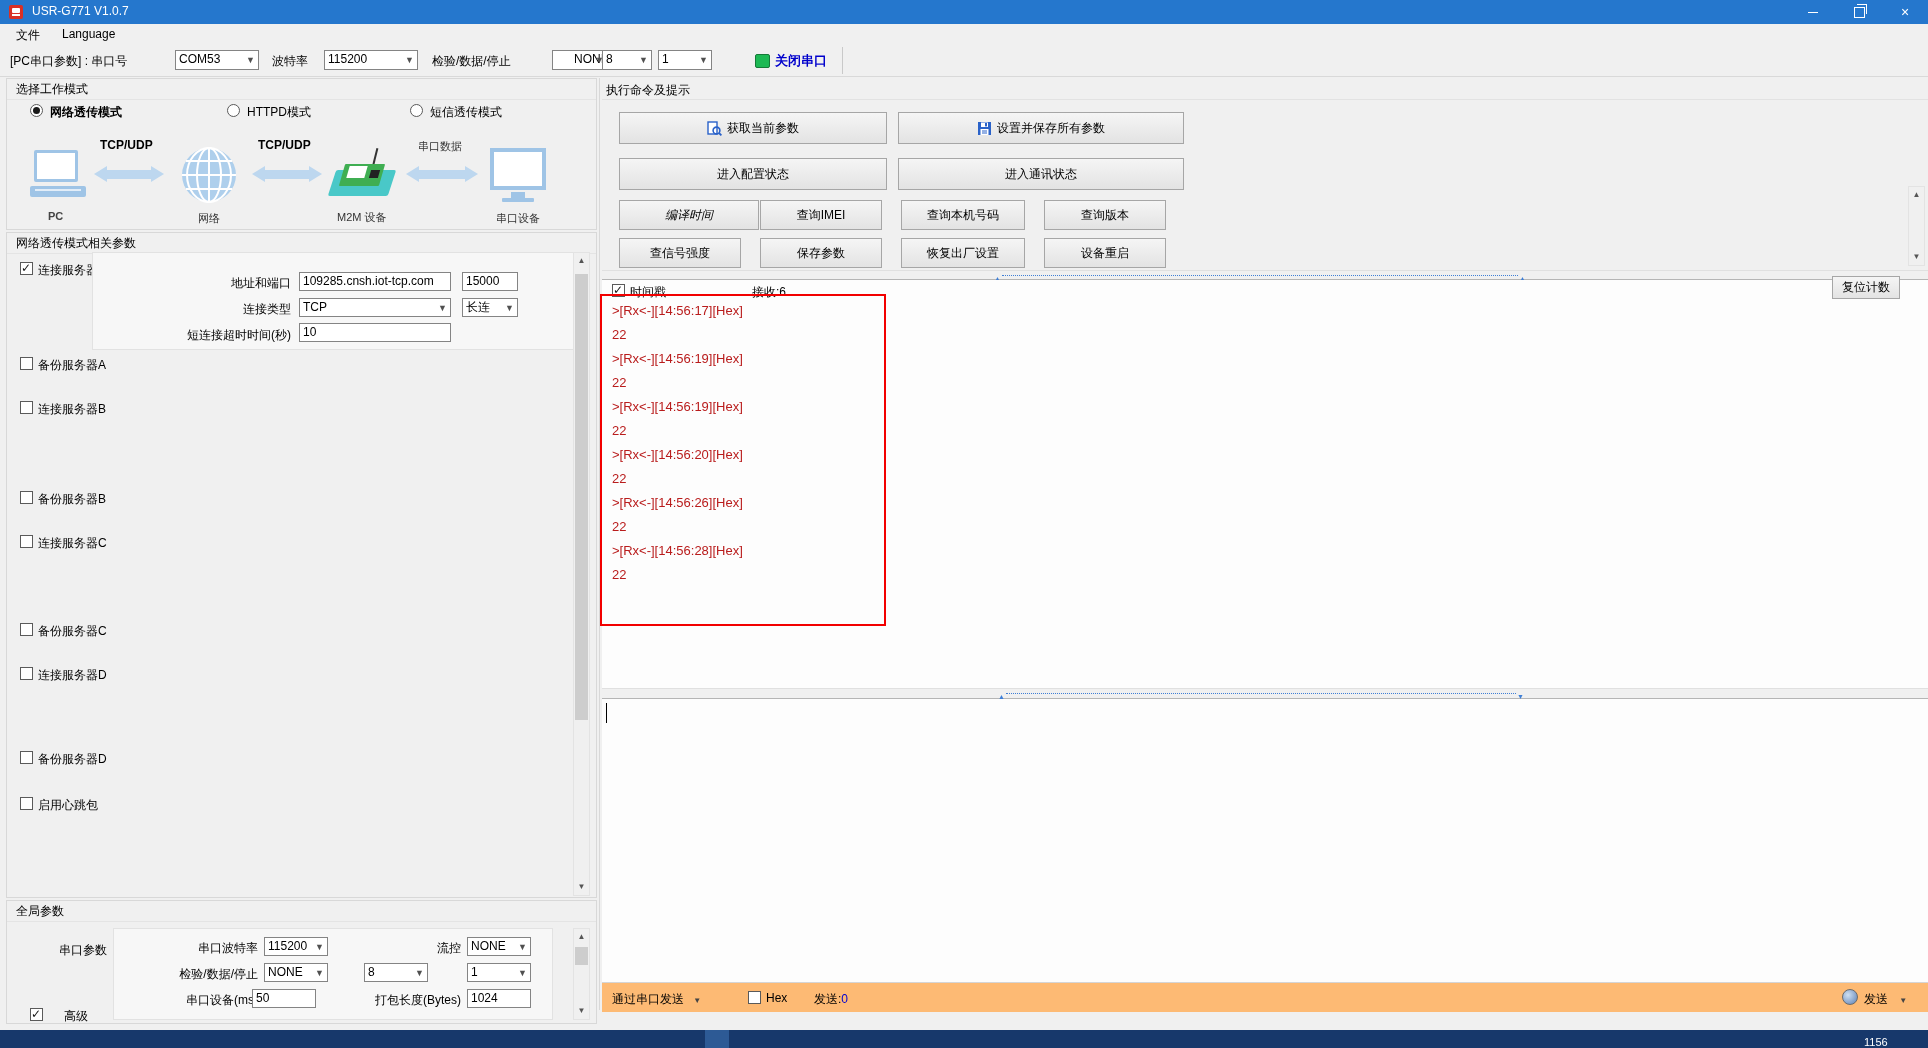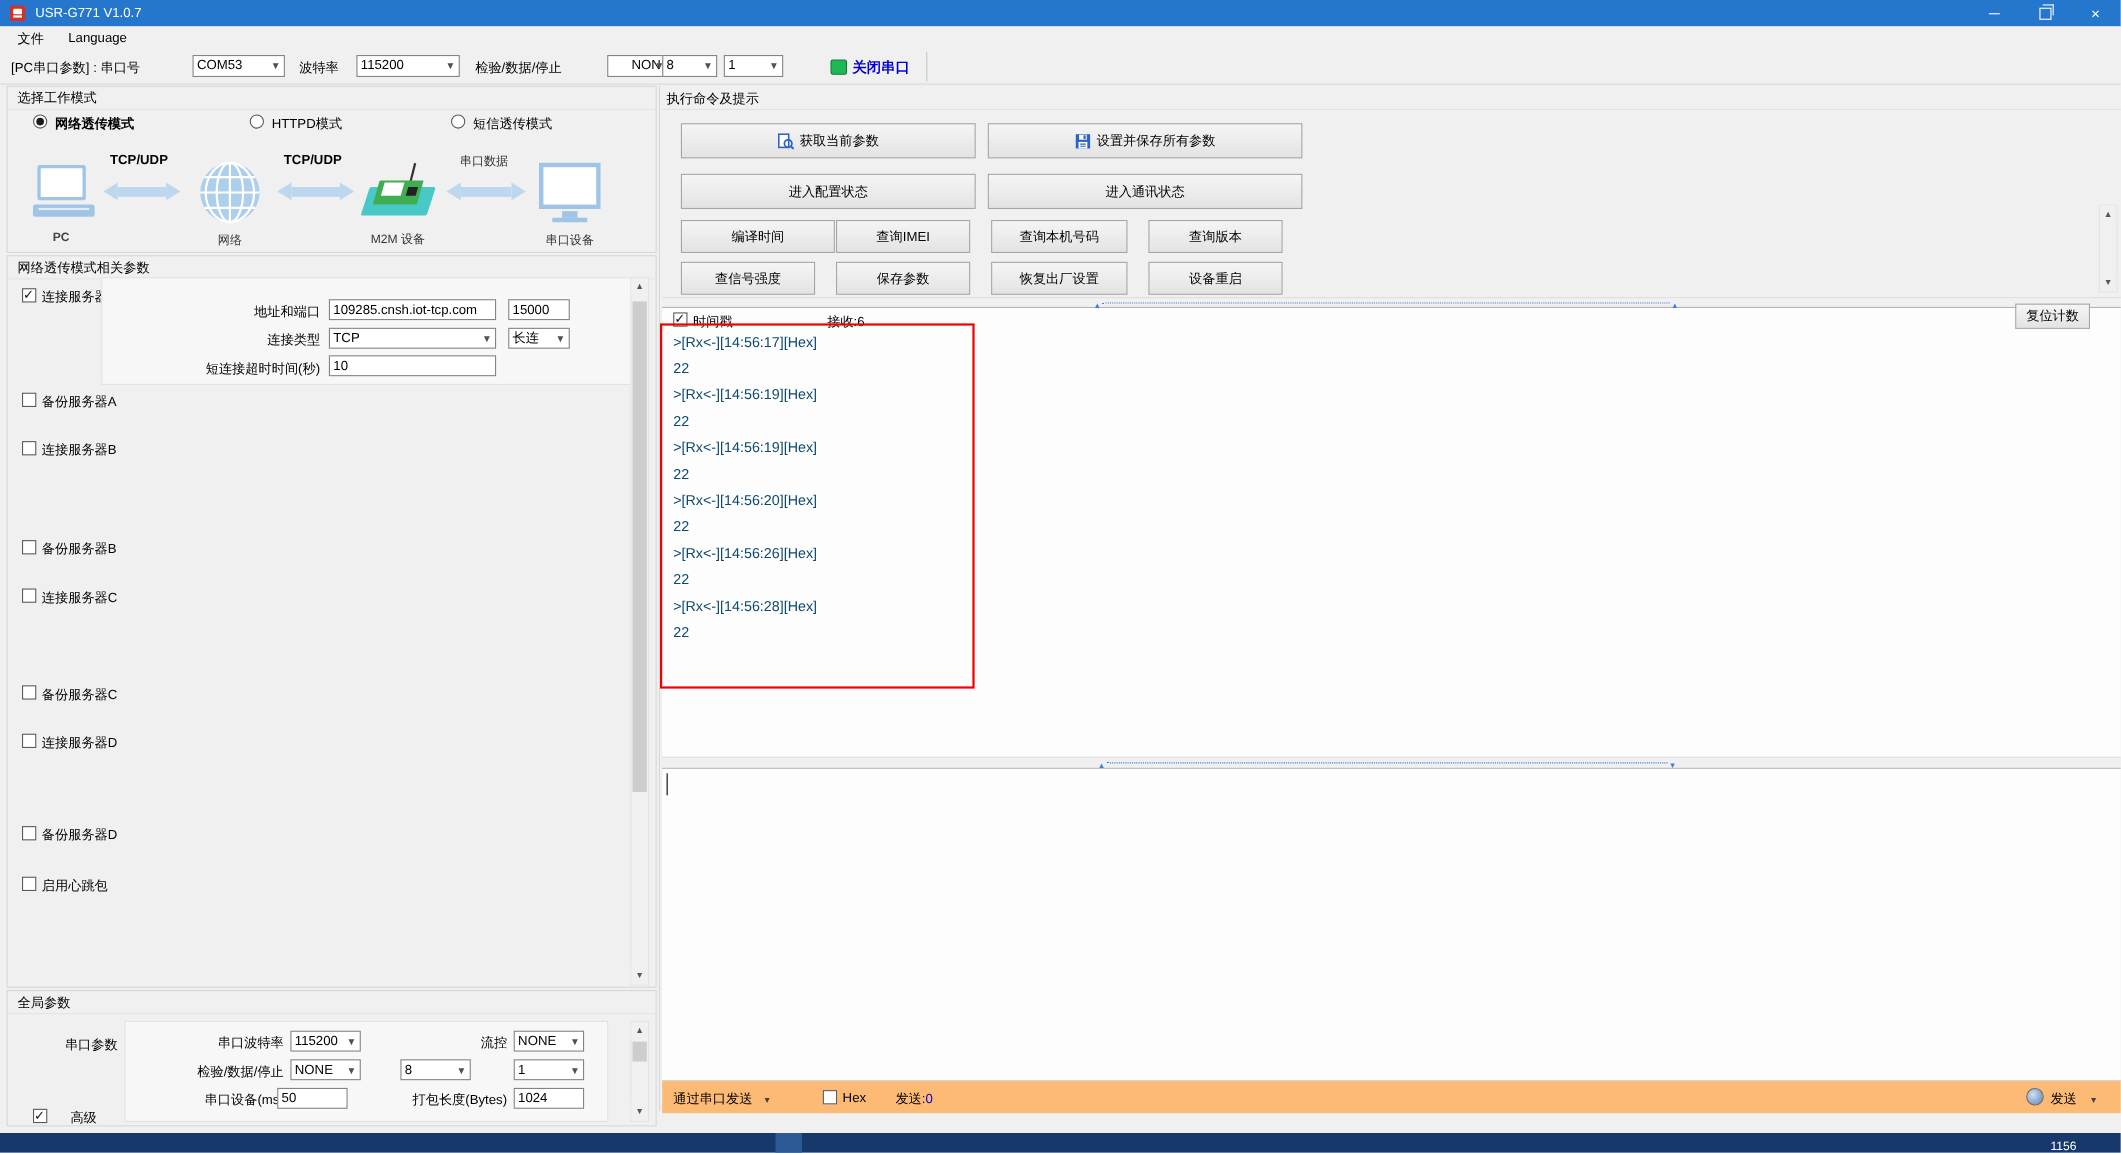--- a/index.html
+++ b/index.html
@@ -22,21 +22,21 @@
   .group{position:absolute;border:1px solid #d8d8d8;box-sizing:border-box;}
   .group-hd{position:absolute;left:0;top:0;right:0;height:20px;line-height:20px;padding-left:9px;
        border-bottom:1px solid #e4e4e4;font-size:12px;color:#000;}
   .sb{position:absolute;background:#f0f0f0;border:1px solid #e3e3e3;box-sizing:border-box;}
   .sb-arr{position:absolute;left:0;right:0;height:16px;text-align:center;font-size:8px;color:#555;line-height:16px;background:#f0f0f0;}
   .sb-thumb{position:absolute;left:1px;right:1px;background:#cdcdcd;}
   .split{position:absolute;background:#f0f0f0;border-top:1px solid #e0e0e0;border-bottom:1px solid #b5b5b5;box-sizing:border-box;}
   .split-dots{position:absolute;top:4px;border-top:1px dotted #3f7fd6;}
   .split-tri{position:absolute;top:-1px;font-size:7px;color:#3f7fd6;line-height:8px;}
   .white-panel{position:absolute;background:#fdfdfd;}
-  .logline{position:absolute;font-size:13px;white-space:pre;color:#0c4a6e;text-align:center;}
+  .logline{position:absolute;font-size:13px;white-space:pre;color:#b91c1c;text-align:center;}
   .wbtn{position:absolute;top:0;width:46px;height:24px;display:flex;align-items:center;justify-content:center;}
   .darrow{position:absolute;display:flex;align-items:center;}
   .darrow .tl{width:0;height:0;border-top:8px solid transparent;border-bottom:8px solid transparent;border-right:13px solid #bdd7ef;}
   .darrow .bar{flex:1;height:9px;background:#bdd7ef;}
   .darrow .tr{width:0;height:0;border-top:8px solid transparent;border-bottom:8px solid transparent;border-left:13px solid #bdd7ef;}
   .diag-lbl{position:absolute;font-size:11px;color:#333;white-space:nowrap;}
 </style>
 </head>
 <body>
 
@@ -255,21 +255,21 @@
   </span>
   <span>设置并保存所有参数</span>
 </div>
 <div class="btn" style="left:619px;top:158px;width:268px;height:32px;">
   <span>进入配置状态</span>
 </div>
 <div class="btn" style="left:898px;top:158px;width:286px;height:32px;">
   <span>进入通讯状态</span>
 </div>
 
-<div class="btn" style="left:619px;top:200px;width:140px;height:30px;">
+<div class="btn" style="left:619px;top:200px;width:140px;height:30px;font-style:italic;">
     <span>编译时间</span>
   </div>
 <div class="btn" style="left:760px;top:200px;width:122px;height:30px;">
     <span>查询IMEI</span>
   </div>
 <div class="btn" style="left:901px;top:200px;width:124px;height:30px;">
     <span>查询本机号码</span>
   </div>
 <div class="btn" style="left:1044px;top:200px;width:122px;height:30px;">
     <span>查询版本</span>

